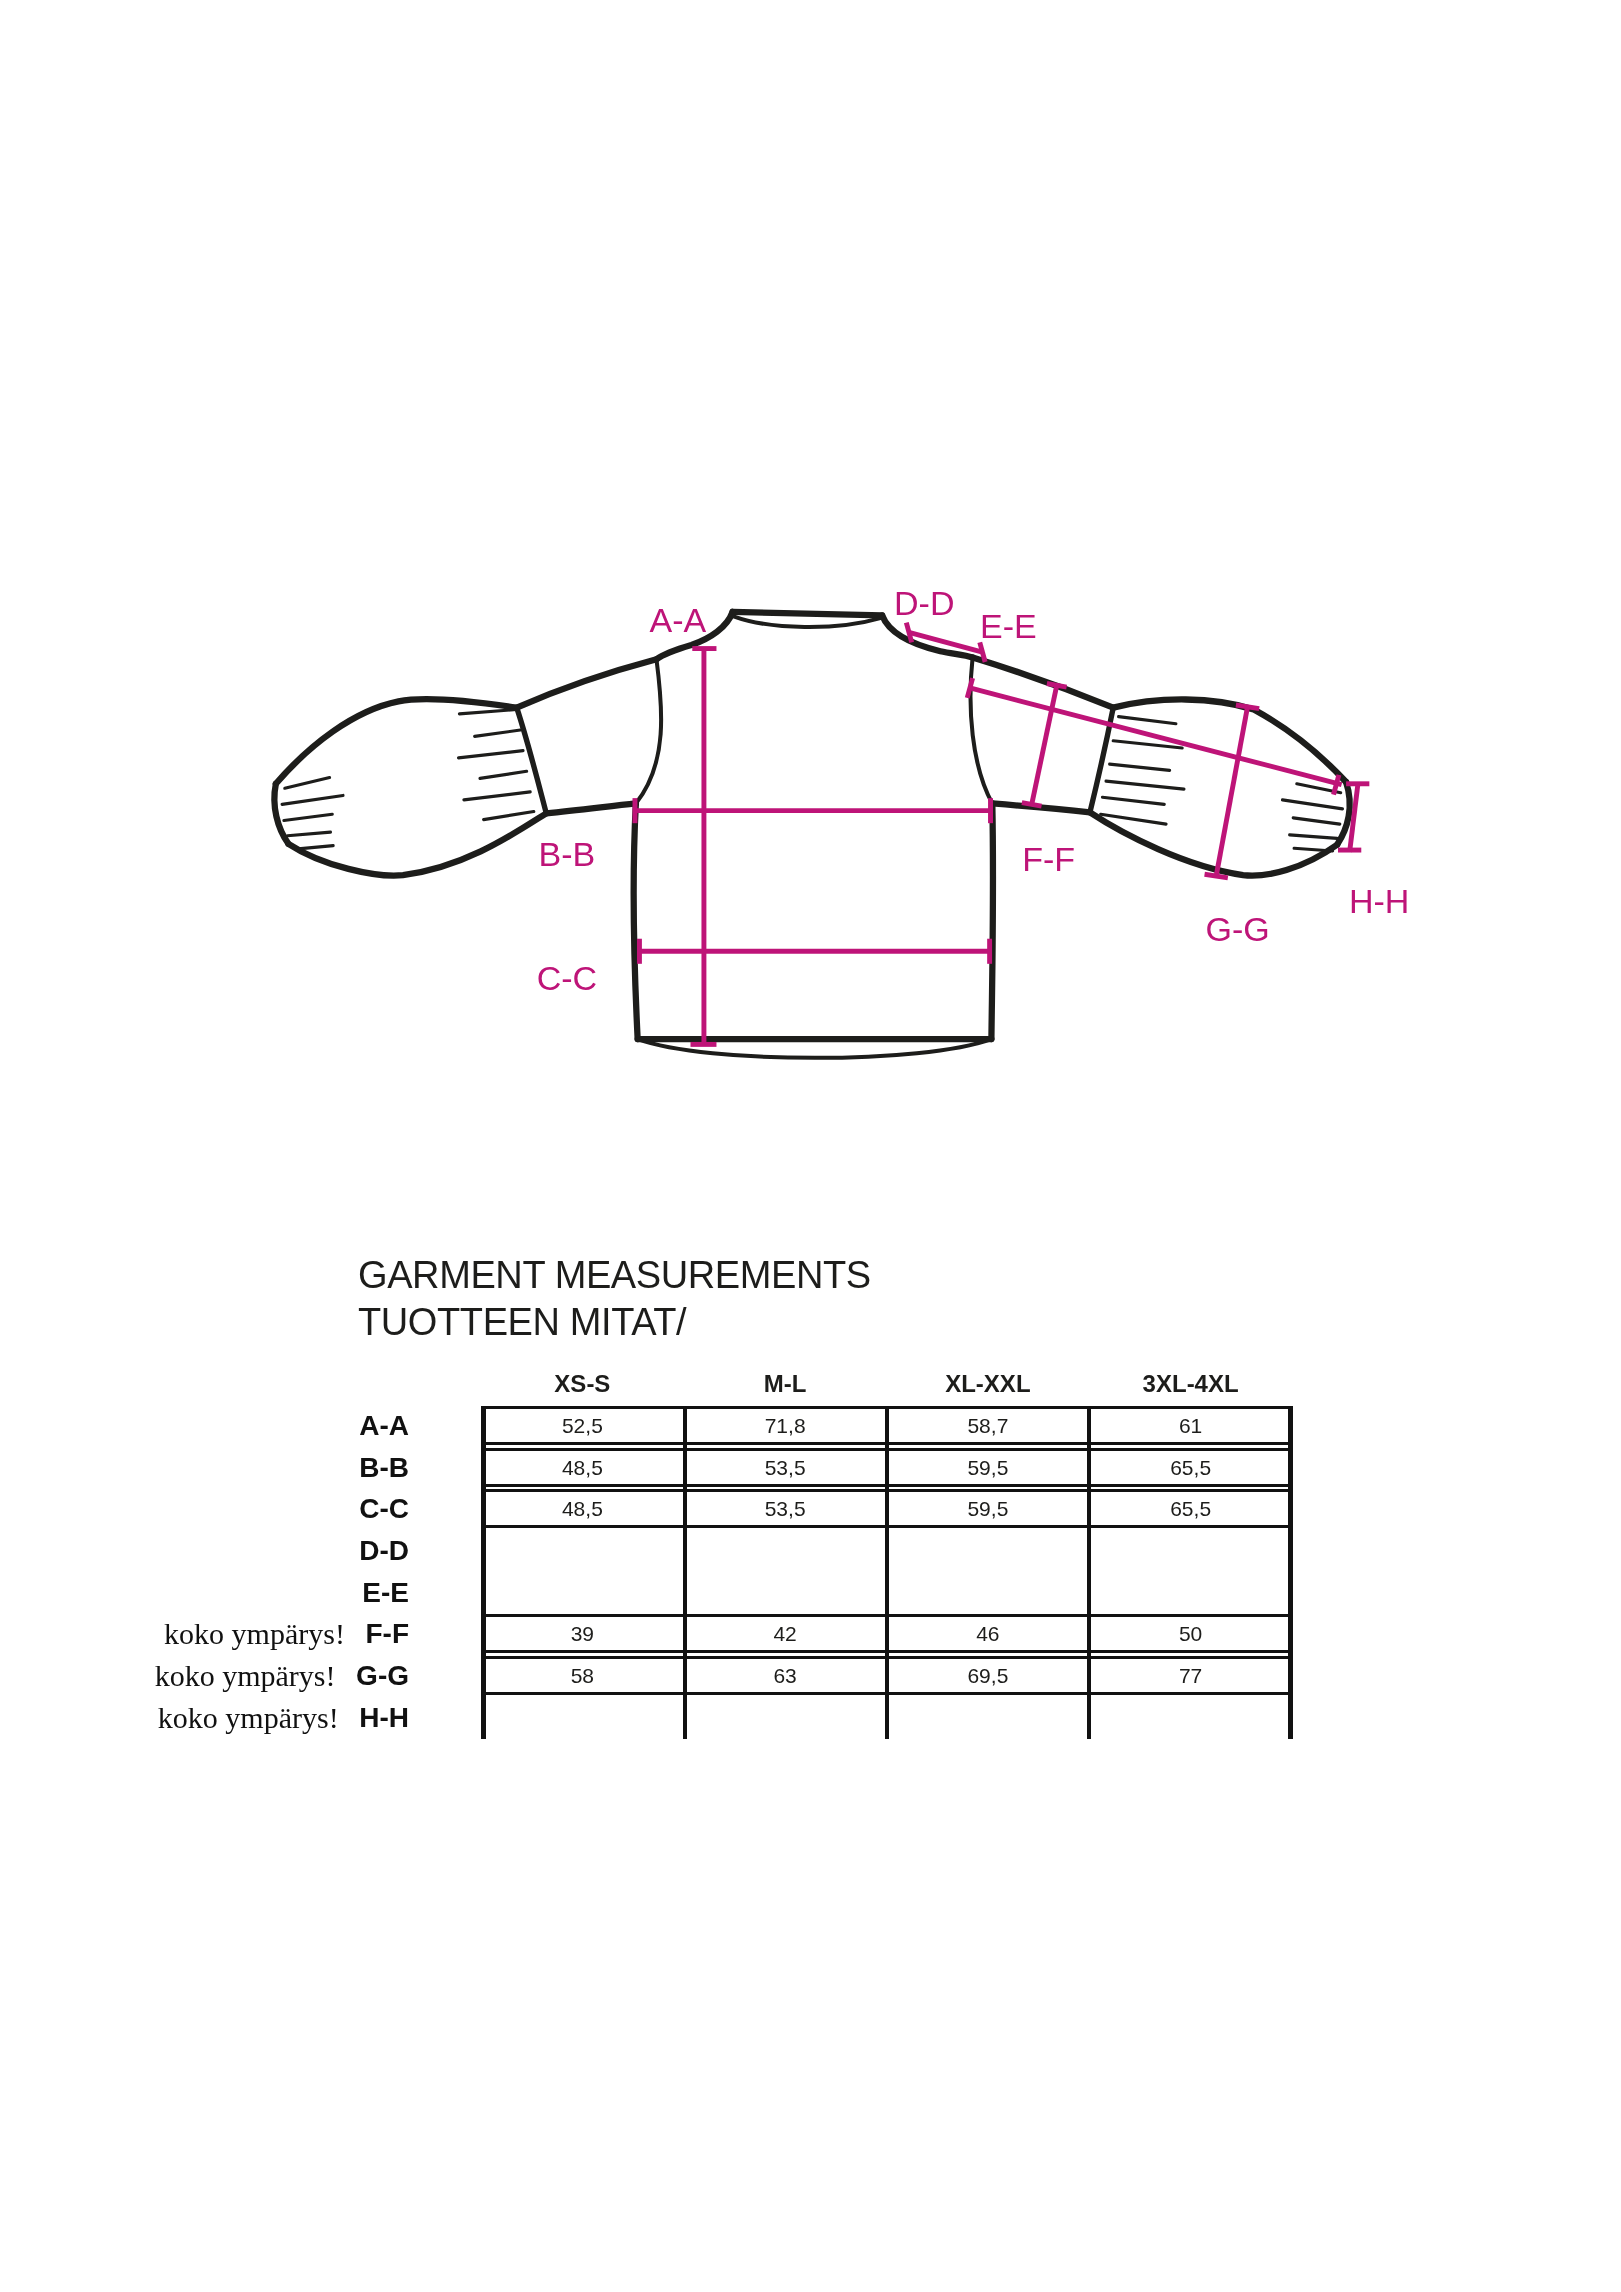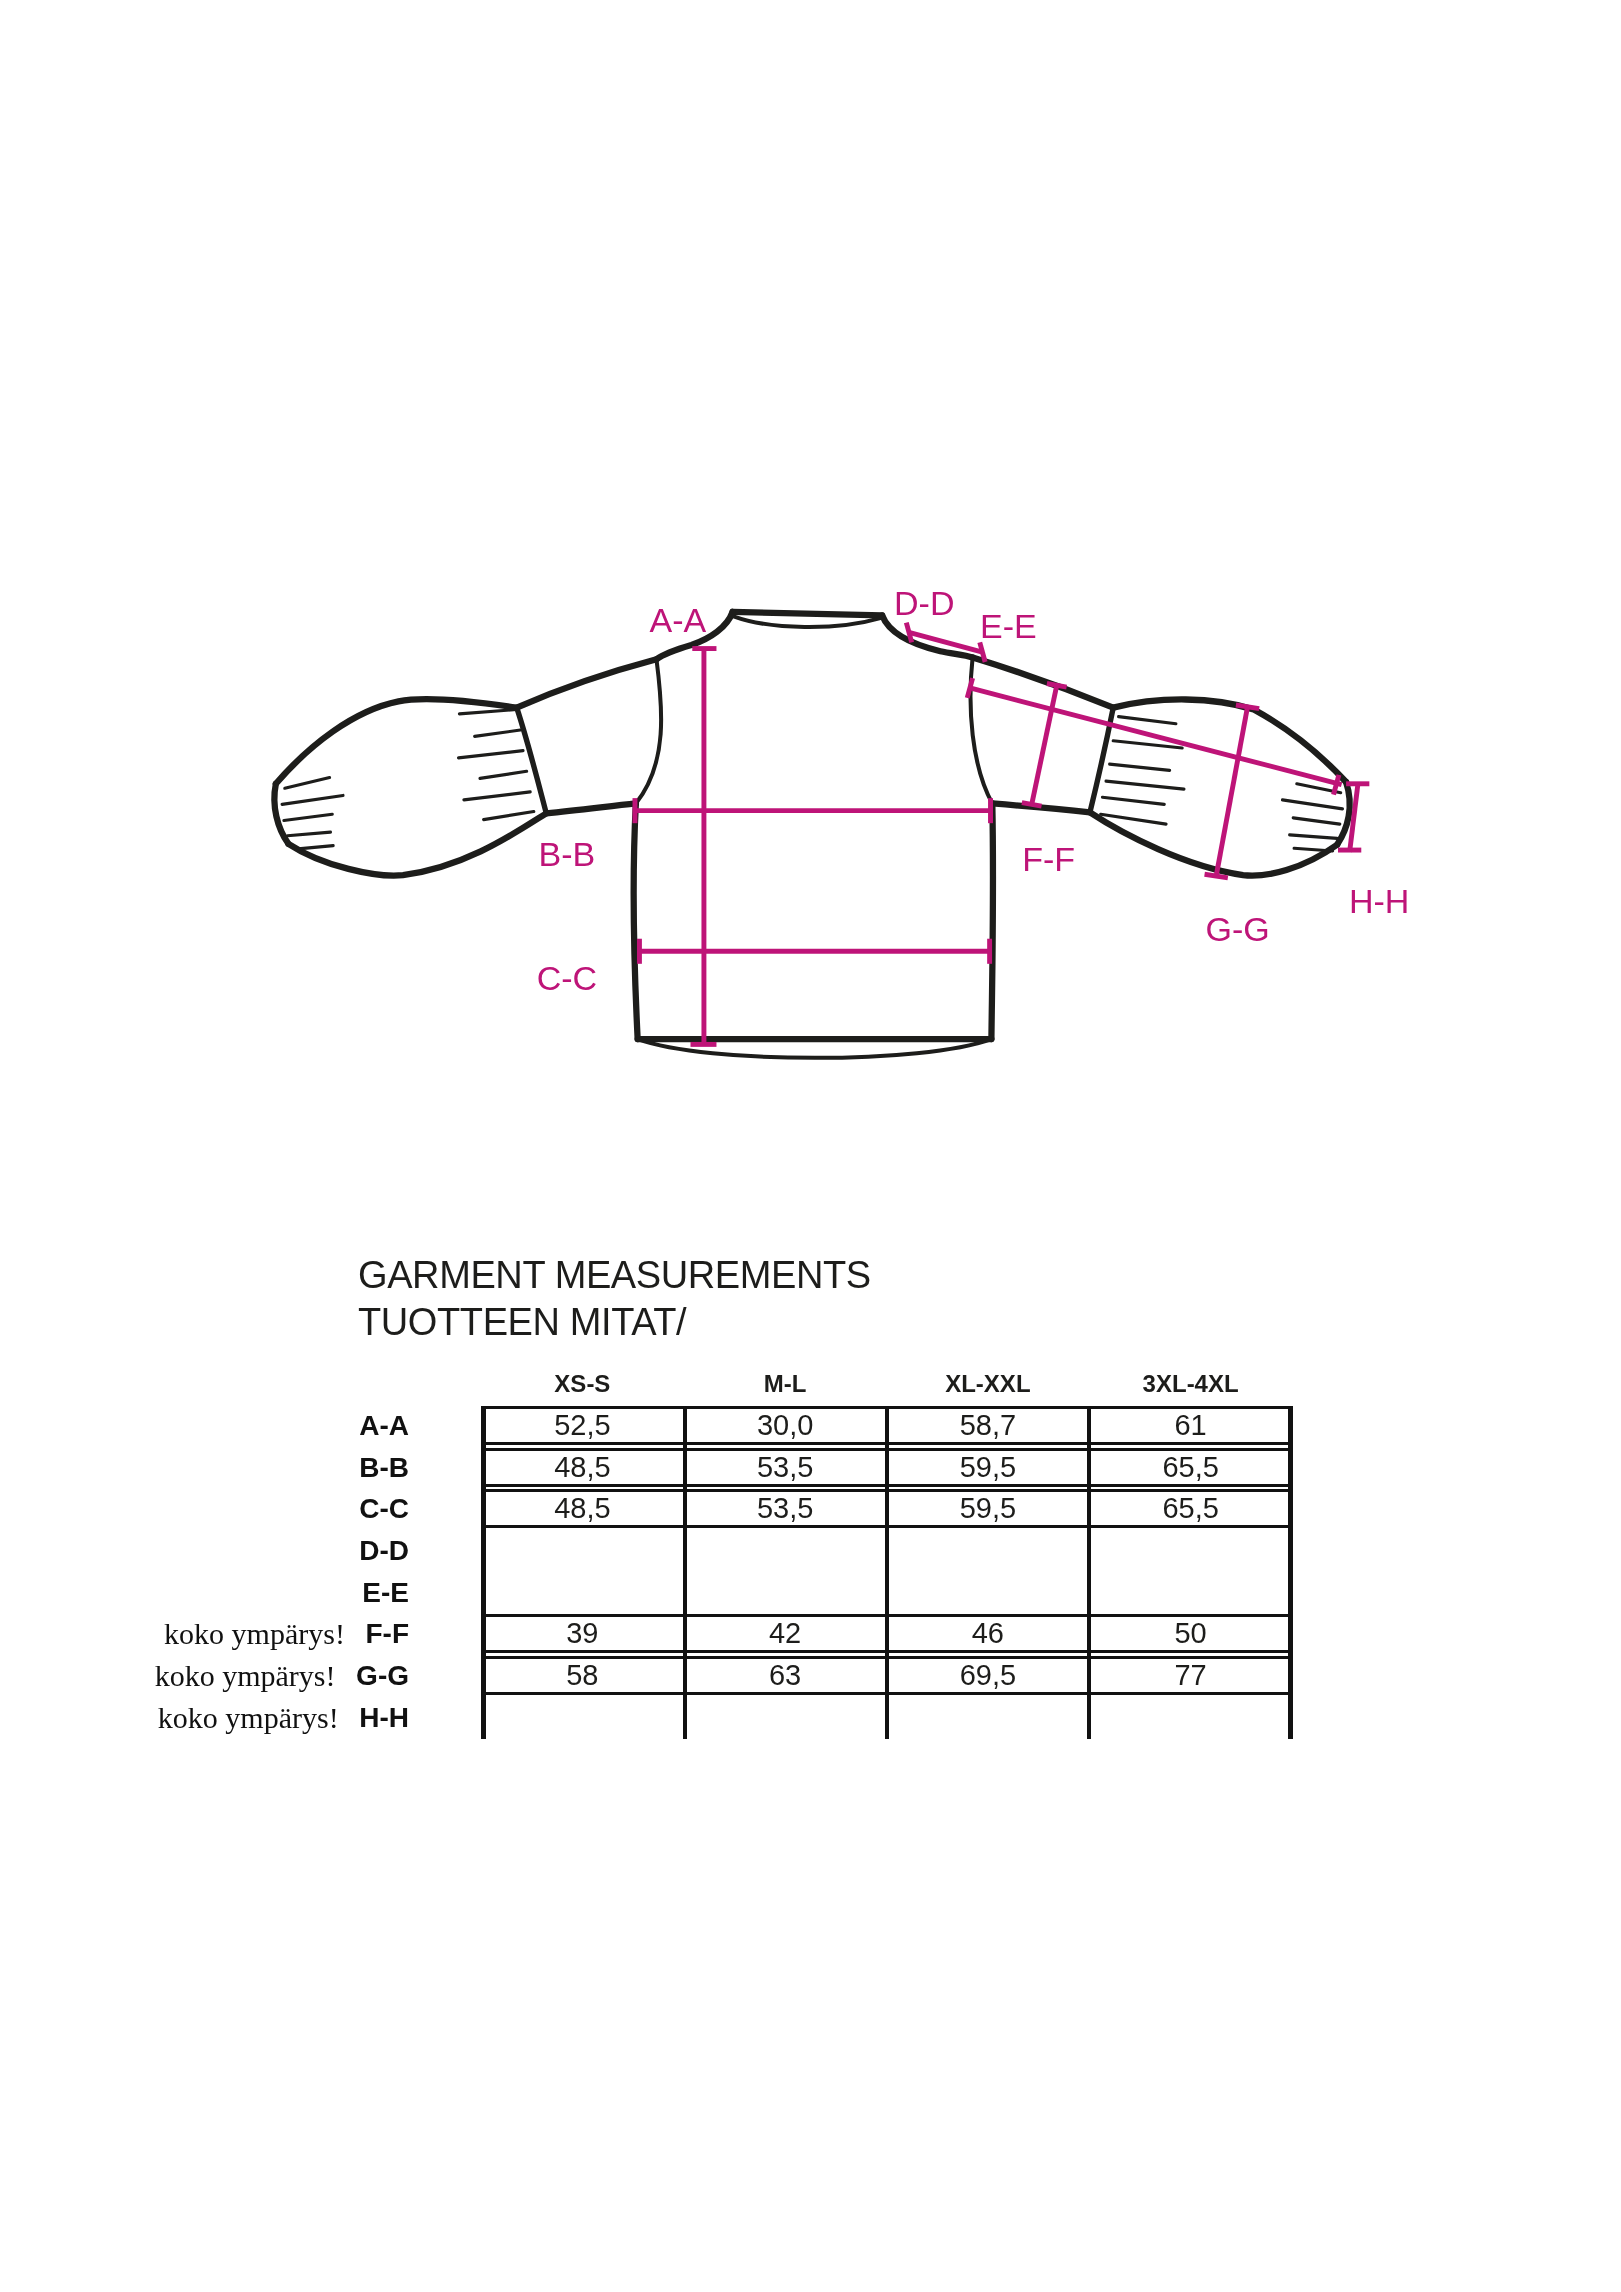--- a/index.html
+++ b/index.html
@@ -26,21 +26,21 @@
   .col-headers span{flex:1;text-align:center;line-height:38px;}
   
   .mtable{position:absolute;left:481px;top:1406px;width:811px;height:333px;}
   .trow{
     position:absolute;left:0;width:811px;height:39px;
     border-top:3.6px solid #111;border-bottom:3.6px solid #111;
     box-sizing:border-box;display:flex;
   }
   .tcell{
     flex:1;display:flex;align-items:center;justify-content:center;
-    font-size:29px;color:#1d1d1b;
+    font-size:21px;color:#1d1d1b;
   }
   .vline{position:absolute;top:0;height:333px;width:3.6px;background:#111;}
   .vline.outer{width:4.5px;}
   
   .row-rail{position:absolute;left:0;top:1406px;width:481px;height:333px;}
   .lrow{
     position:absolute;right:0;width:481px;height:39px;
     display:flex;align-items:center;justify-content:flex-end;
     padding-right:72px;box-sizing:border-box;
   }
@@ -210,21 +210,21 @@
     </div>
   <div class="lrow" style="top:292px">
       <span class="note">koko ympärys!</span>
       <span class="rlabel">H-H</span>
     </div>
 </div>
 
 <div class="mtable">
   <div class="trow" style="top:0px">
     <div class="tcell">52,5</div>
-      <div class="tcell">30,0</div>
+      <div class="tcell">71,8</div>
       <div class="tcell">58,7</div>
       <div class="tcell">61</div>
   </div>
   <div class="trow" style="top:42px">
     <div class="tcell">48,5</div>
       <div class="tcell">53,5</div>
       <div class="tcell">59,5</div>
       <div class="tcell">65,5</div>
   </div>
   <div class="trow" style="top:83px">

